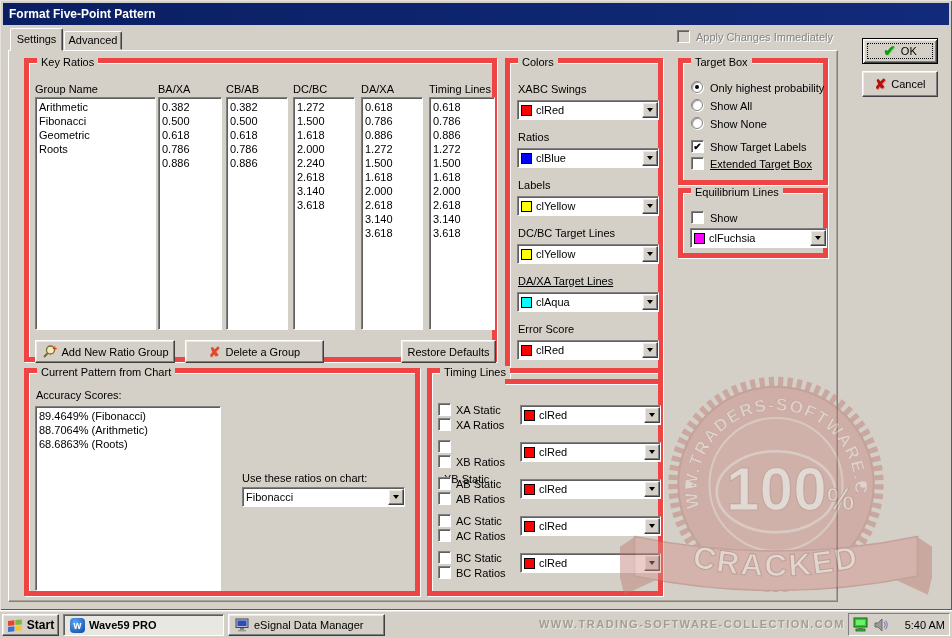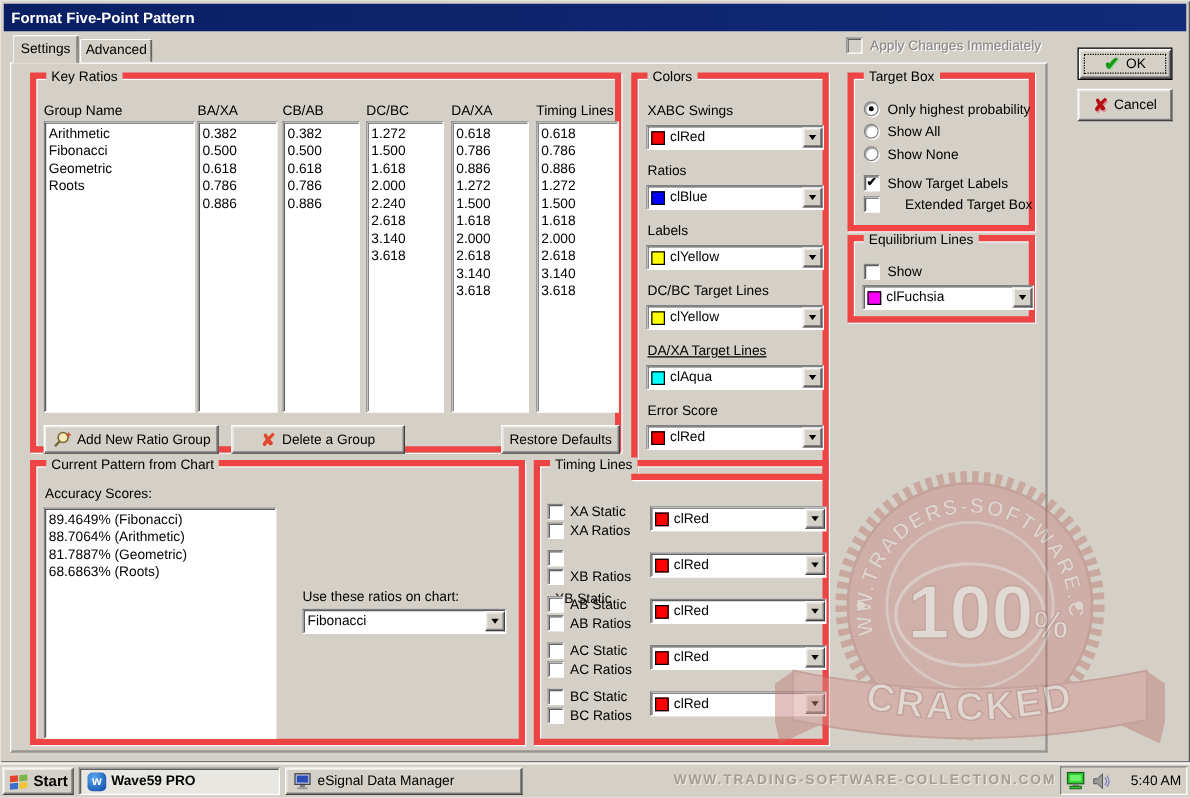--- a/index.html
+++ b/index.html
@@ -1,17 +1,17 @@
 <!DOCTYPE html>
 <html><head>
 <meta charset="utf-8">
 <style>
   * { margin:0; padding:0; box-sizing:border-box; }
   body { font-family:"Liberation Sans", sans-serif; font-size:11px; color:#000; }
-  #screen { position:relative; width:952px; height:638px; background:#f0abfc; overflow:hidden; }
+  #screen { position:relative; width:952px; height:638px; background:#0369a1; overflow:hidden; }
 
   
   .raised { background:#d4d0c8; border:1px solid; border-color:#ffffff #404040 #404040 #ffffff;
             box-shadow: inset -1px -1px 0 #808080, inset 1px 1px 0 #ece9e2; }
   .group  { position:absolute; border:5px solid #ef4444;
             box-shadow: 1px 1px 0 #ffffff, inset 1px 1px 0 #ffffff; }
   .group > .caption { position:absolute; top:-7px; left:8px; background:#d4d0c8; padding:0 4px; line-height:13px; white-space:nowrap; }
 
   
   #dialog { position:absolute; left:0; top:0; width:952px; height:610px; background:#d4d0c8;
@@ -254,21 +254,21 @@
             <span class="dot"></span>
           </span>
           <span class="ctl-label" style="left: 27px; top: 19px;">Only highest probability</span>
           <span class="radio" style="left: 8px; top: 36px;"></span>
           <span class="ctl-label" style="left: 27px; top: 37px;">Show All</span>
           <span class="radio" style="left: 8px; top: 54px;"></span>
           <span class="ctl-label" style="left: 27px; top: 55px;">Show None</span>
           <span class="checkbox" style="left: 8px; top: 77px;">✔</span>
           <span class="ctl-label" style="left: 27px; top: 78px;">Show Target Labels</span>
           <span class="checkbox" style="left: 8px; top: 94px;"></span>
-          <span class="ctl-label" style="left: 41px; top: 95px;">Extended Target Box</span>
+          <span class="ctl-label" style="left: 27px; top: 95px; text-decoration: underline;">Extended Target Box</span>
         </div>
     </div>
 
     <div class="group" style="left:678px; top:188px; width:150px; height:70px; z-index:4;">
       <span class="caption">Equilibrium Lines</span>
       <span class="checkbox" style="left:8px; top:18px;"></span>
       <span class="ctl-label" style="left:27px; top:19px;text-align:right;">Show</span>
       <div class="combo" style="left:7px; top:35px; width:137px;">
         <span class="swatch" style="background: rgb(255, 0, 255);"></span>
         <span class="ctext">clFuchsia</span>
@@ -277,21 +277,20 @@
           </span>
       </div>
     </div>
 
     <div class="group" style="left:24px; top:368px; width:396px; height:228px; z-index:4;">
       <span class="caption">Current Pattern from Chart</span>
       <span class="ctl-label" style="left:7px; top:16px;">Accuracy Scores:</span>
       <div class="listbox" style="left:6px; top:33px; width:186px; height:185px;">
           <div class="lb-item">89.4649% (Fibonacci)</div>
           <div class="lb-item">88.7064% (Arithmetic)</div>
-          <div class="lb-item">81.7887% (Geometric)</div>
           <div class="lb-item">68.6863% (Roots)</div>
         </div>
       <span class="ctl-label" style="left:213px; top:99px;">Use these ratios on chart:</span>
       <div class="combo" style="left:213px; top:114px; width:163px;">
         <span class="ctext" style="padding-left:3px;">Fibonacci</span>
         <span class="cbtn">
             <span class="arrow"></span>
           </span>
       </div>
     </div>
@@ -391,21 +390,21 @@
           <rect x="8.4" y="9" width="6.4" height="5" fill="#f3c43a"></rect>
         </g>
       </svg>
       <span style="font-weight:bold; font-size:12px;">Start</span>
     </div>
     <div>
         <div class="task-btn task-active" style="left: 63px; width: 161px;">
           <span class="w59-icon">w</span>
           <span>Wave59 PRO</span>
         </div>
-        <div class="task-btn raised" style="left: 228px; width: 190px;">
+        <div class="task-btn raised" style="left: 228px; width: 157px;">
           <svg width="15" height="14" viewBox="0 0 15 14">
             <rect x="1" y="1" width="12" height="8.5" fill="#b8bcd8" stroke="#444" stroke-width="1"></rect>
             <rect x="2.5" y="2.5" width="9" height="5.5" fill="#2b4db8"></rect>
             <rect x="5" y="10" width="4" height="1.8" fill="#777"></rect>
             <rect x="3" y="11.8" width="8" height="1.6" fill="#999"></rect>
           </svg>
           <span>eSignal Data Manager</span>
         </div>
       </div>
     <div id="site-watermark">WWW.TRADING-SOFTWARE-COLLECTION.COM</div>

